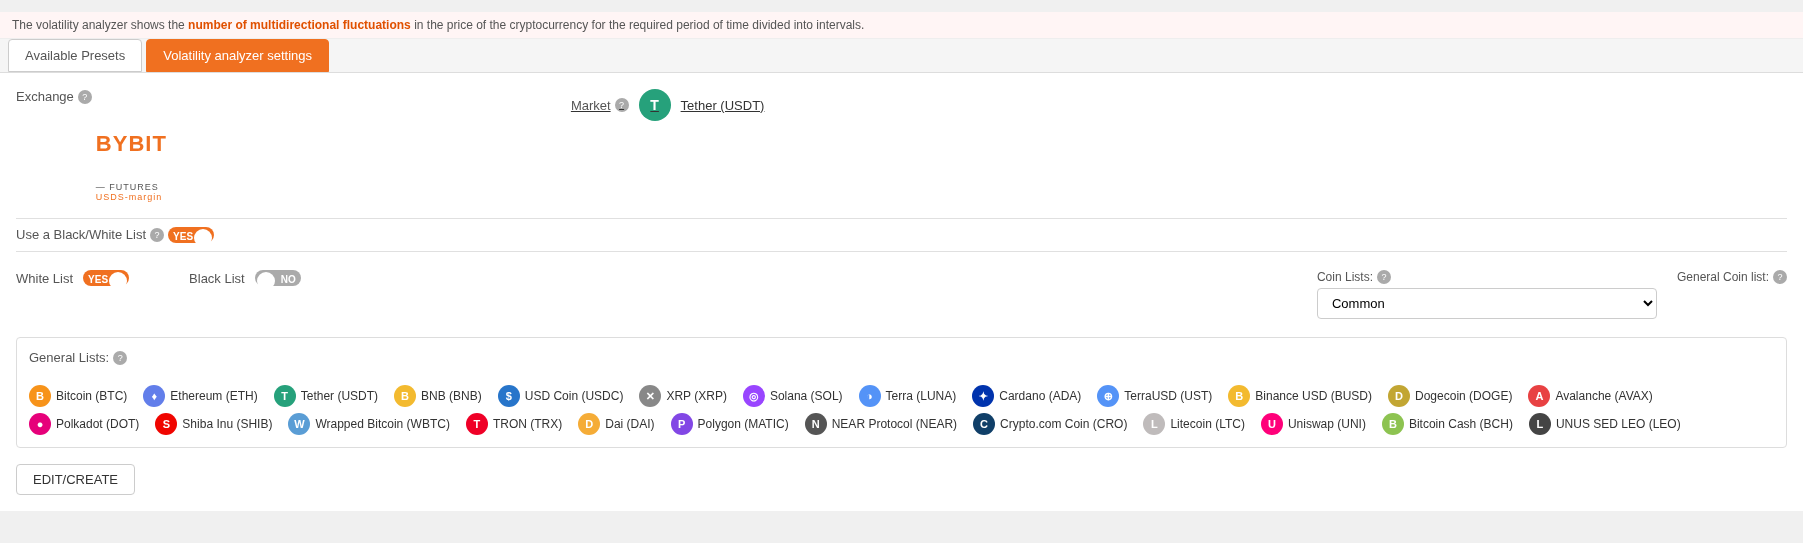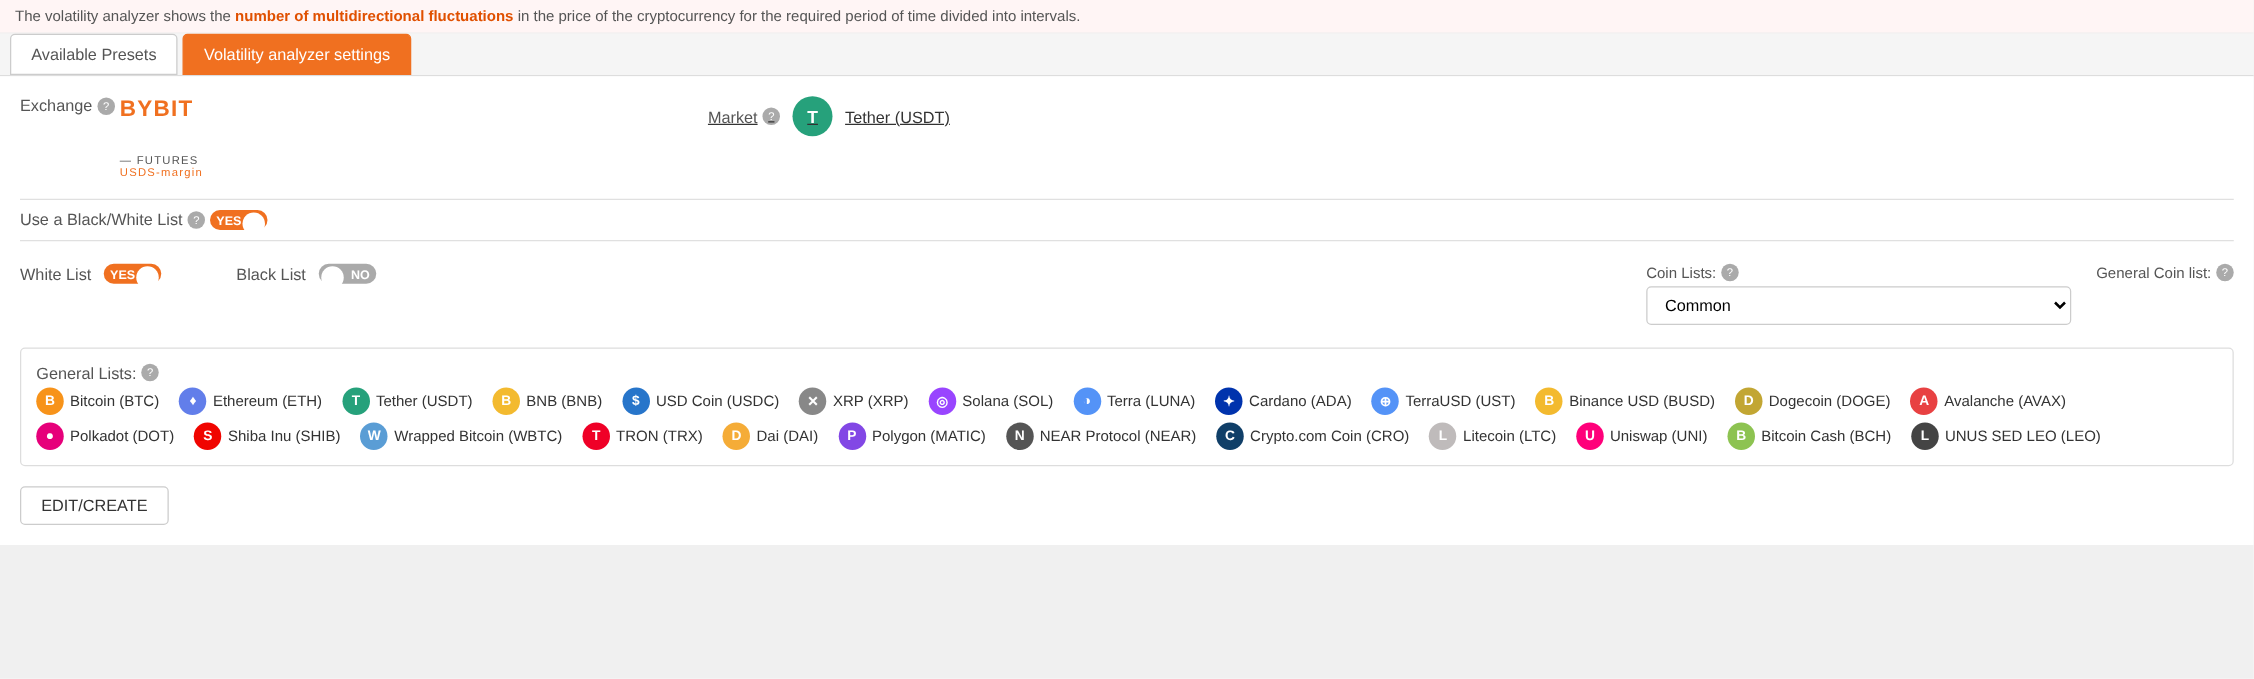--- a/index.html
+++ b/index.html
@@ -4,20 +4,21 @@
   <style>
     * { box-sizing: border-box; margin: 0; padding: 0; }
     body { font-family: Arial, sans-serif; font-size: 13px; background: #f0f0f0; color: #333; }
     
     .top-warning {
       background: #fff5f5;
       padding: 6px 12px;
       font-size: 12px;
       color: #555;
       border-bottom: 1px solid #eee;
+      margin-top: 12px;
     }
     .top-warning b { color: #e05000; }
     
     .tabs-bar {
       background: #f5f5f5;
       padding: 0 8px;
       display: flex;
       align-items: flex-end;
       border-bottom: 1px solid #ddd;
     }
@@ -72,24 +73,25 @@
       justify-content: center;
       cursor: pointer;
     }
     
     .bybit-logo {
       display: flex;
       flex-direction: column;
       align-items: flex-start;
     }
     .bybit-logo .logo-text {
-      font-size: 18px;
+      font-size: 22px;
       font-weight: bold;
       letter-spacing: 1px;
       color: #222;
+      margin-top: 42px;
     }
     .bybit-logo .logo-text span { color: #f07020; }
     .bybit-logo .logo-futures {
       font-size: 9px;
       color: #555;
       letter-spacing: 1px;
       margin-top: 25px;
     }
     .bybit-logo .logo-usds {
       font-size: 9px;
@@ -169,23 +171,23 @@
     
     .general-lists-section {
       border: 1px solid #ddd;
       border-radius: 4px;
       padding: 12px;
       margin-top: 8px;
     }
     .general-lists-title {
       font-size: 13px;
       color: #555;
-      margin-bottom: 4px;
-      display: flex;
-      align-items: flex-start;
+      margin-bottom: 20px;
+      display: flex;
+      align-items: flex-end;
       gap: 4px;
       font-weight: normal;
     }
     
     .coins-grid {
       display: flex;
       flex-wrap: wrap;
       gap: 6px 16px;
     }
     

